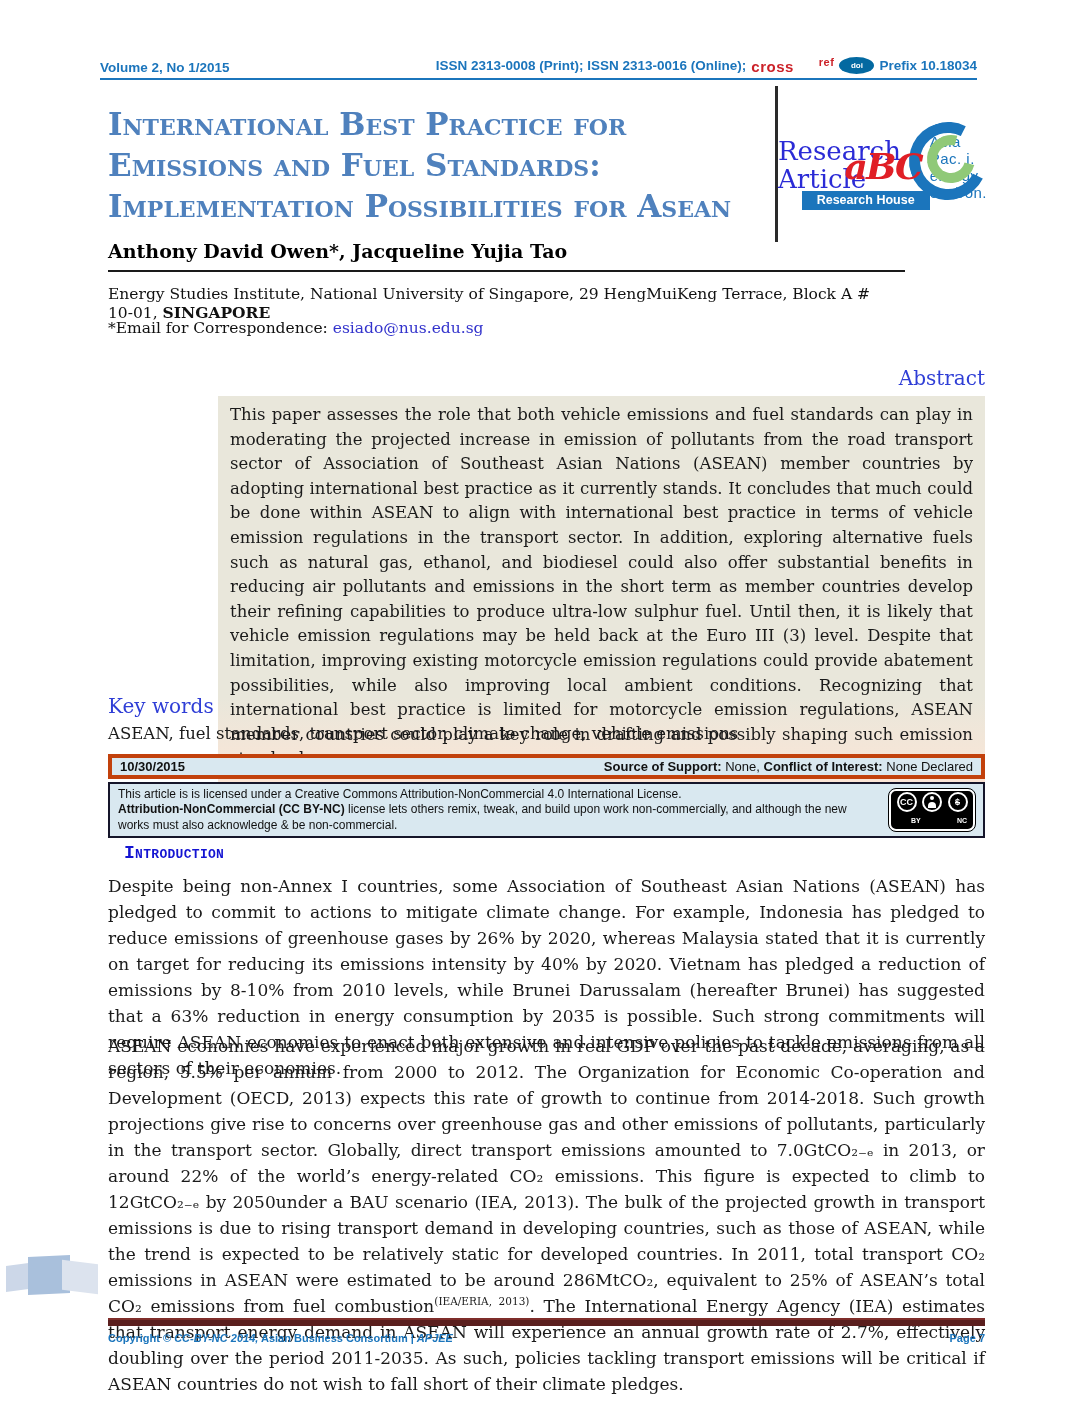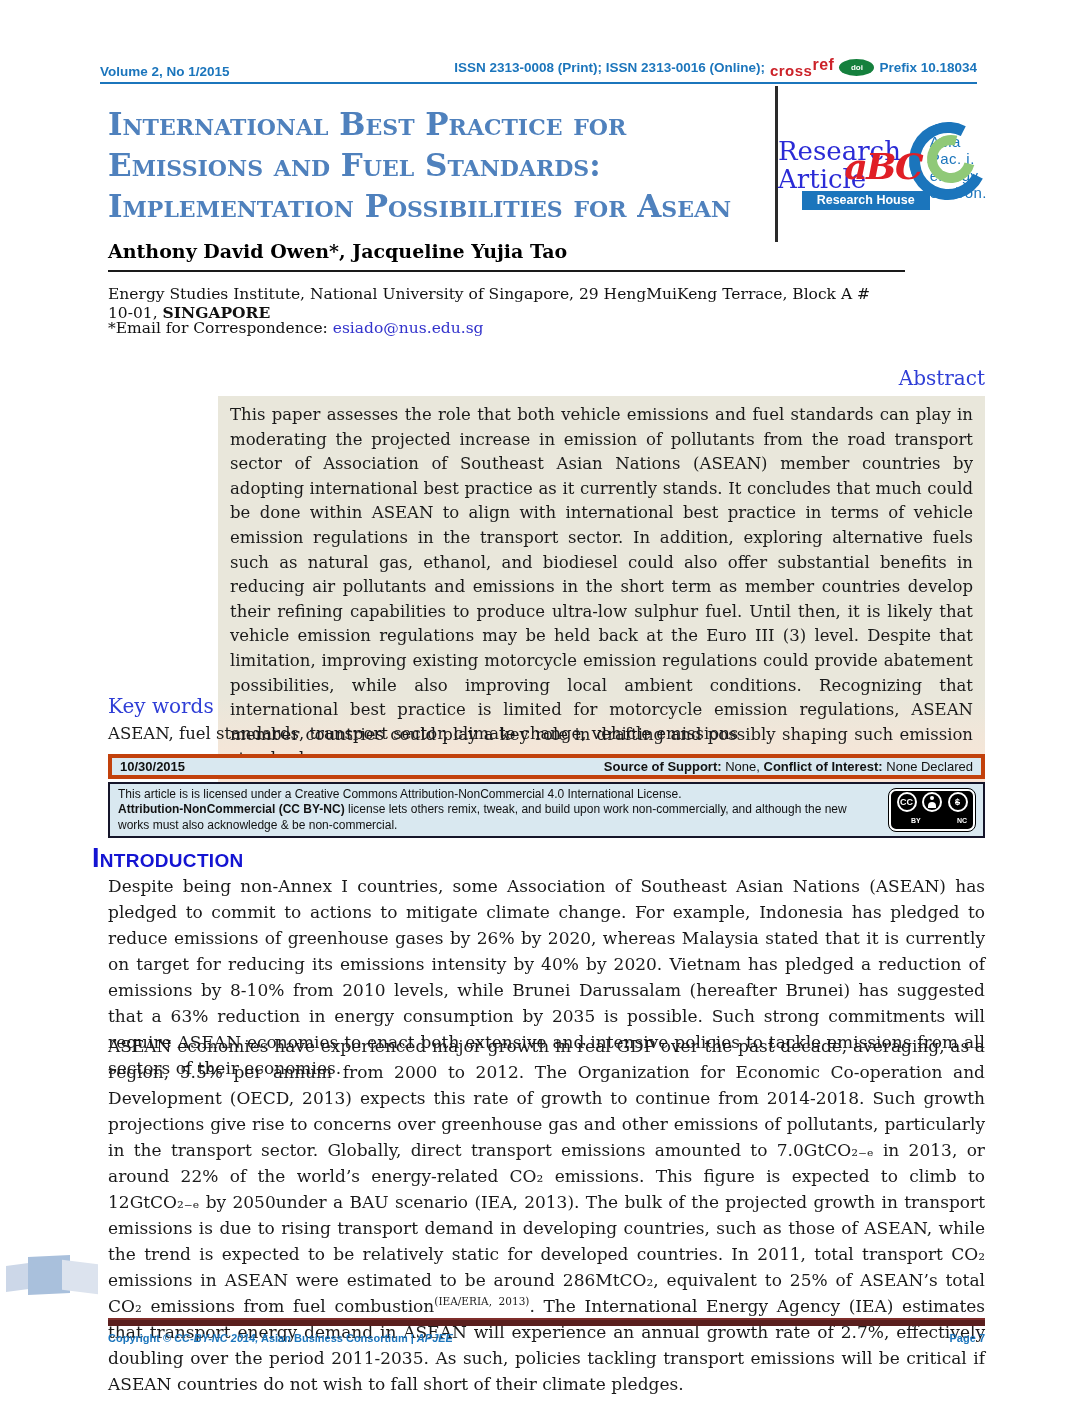--- a/index.html
+++ b/index.html
@@ -17,24 +17,24 @@
   
   .jheader {
     position: absolute; top: 56px; left: 100px; width: 877px;
     display: flex; justify-content: space-between; align-items: flex-end;
     border-bottom: 2px solid #1b75bc; padding-bottom: 3px;
     font-family: "Liberation Sans", sans-serif;
     font-size: 13.5px; color: #1b75bc; font-weight: bold;
   }
   .jheader .right { display: flex; align-items: center; gap: 5px; }
   .crossref { color: #cc2229; font-weight: bold; font-size: 15px; letter-spacing: 0.5px; }
-  .crossref .ref { font-size: 16px; vertical-align: super; }
+  .crossref .ref { font-size: 11px; vertical-align: super; margin-left: 25px; }
   .doi-badge {
     display: inline-block; width: 35px; height: 17px; border-radius: 50%;
-    background: #15803d; color: #ffffff; font-size: 8px; font-weight: bold;
+    background: #0369a1; color: #ffffff; font-size: 8px; font-weight: bold;
     text-align: center; line-height: 17px;
   }
 
   
   .title {
     position: absolute; top: 104px; left: 108px; width: 660px;
     font-variant: small-caps; font-weight: bold;
     font-size: 31px; line-height: 41px; color: #4f81bd;
     white-space: pre-line;
   }
@@ -149,23 +149,23 @@
     position: absolute; bottom: 1px; right: 6px; width: 56px;
     display: flex; justify-content: space-between;
     color: #ffffff; font-family: "Liberation Sans", sans-serif; font-size: 7px; font-weight: bold;
   }
   .person { display: inline-block; width: 8px; height: 12px; position: relative; top: 2px; }
   .person .head { position: absolute; top: 0; left: 2px; width: 4px; height: 4px; border-radius: 50%; background: #fff; }
   .person .body { position: absolute; bottom: 0; left: 0; width: 8px; height: 6px; border-radius: 4px 4px 0 0; background: #fff; }
 
   
   .intro-heading {
-    position: absolute; top: 843px; left: 92px;
-    font-family: Liberation Sans, sans-serif; font-weight: bold;
-    font-variant: small-caps; font-size: 27px; color: #1414d2; letter-spacing: 0.3px;
+    position: absolute; top: 843px; left: 124px;
+    font-family: Liberation Mono, monospace; font-weight: bold;
+    font-variant: small-caps; font-size: 18px; color: #1414d2; letter-spacing: 0.3px;
   }
   .para {
     position: absolute; left: 108px; width: 877px;
     font-size: 17px; line-height: 26px; text-align: justify; color: #1a1a1a;
   }
   .para1 { top: 873px; }
   .para2 { top: 1033px; }
   .sup-cite { font-size: 10.5px; vertical-align: super; line-height: 0; }
 
   

